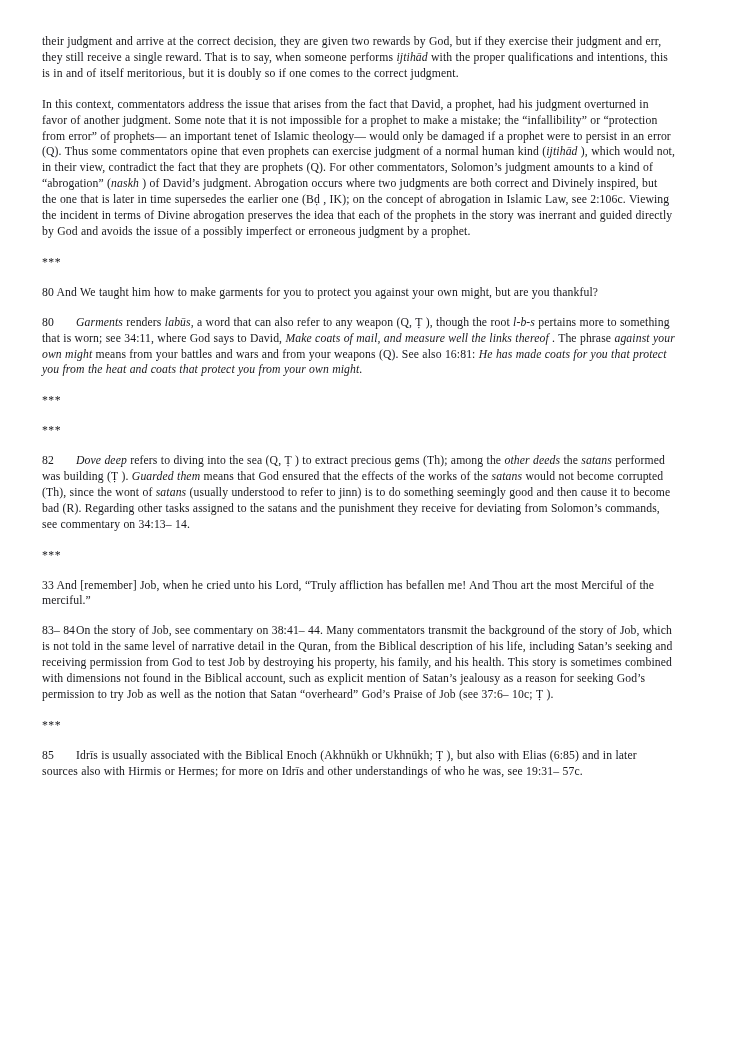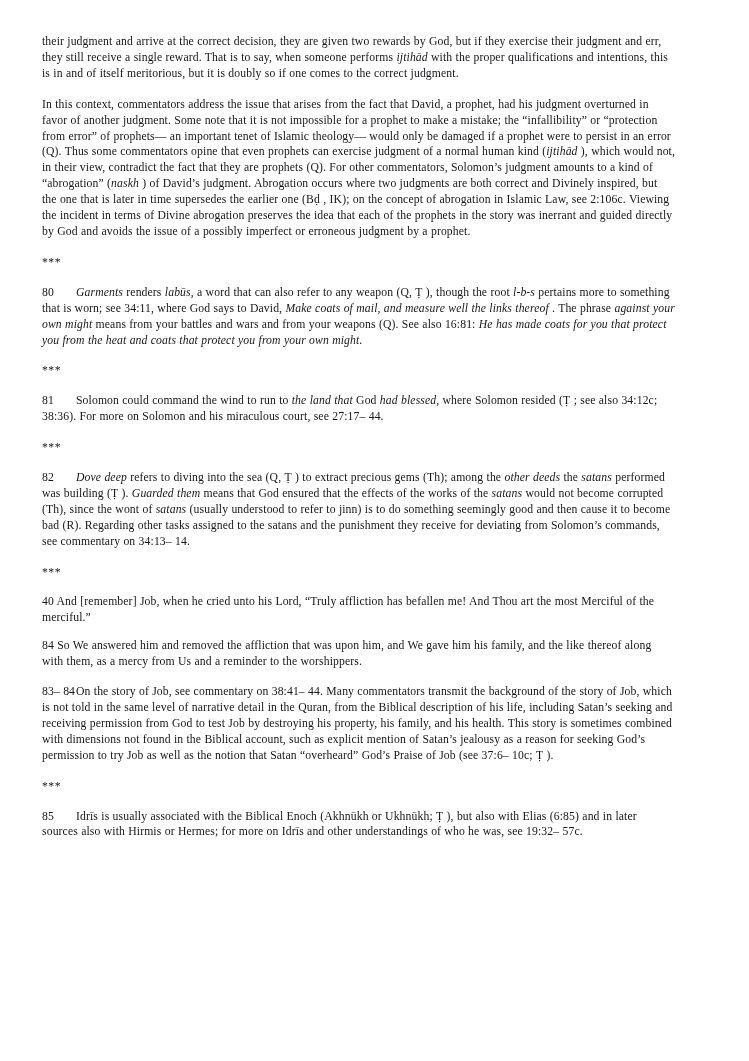--- a/index.html
+++ b/index.html
@@ -50,39 +50,38 @@
 <body>
 
 <div id="page">
 
   <p class="block">their judgment and arrive at the correct decision, they are given two rewards by God, but if they exercise their judgment and err, they still receive a single reward. That is to say, when someone performs <i>ijtihād</i> with the proper qualifications and intentions, this is in and of itself meritorious, but it is doubly so if one comes to the correct judgment.</p>
 
   <p class="block">In this context, commentators address the issue that arises from the fact that David, a prophet, had his judgment overturned in favor of another judgment. Some note that it is not impossible for a prophet to make a mistake; the “infallibility” or “protection from error” of prophets— an important tenet of Islamic theology— would only be damaged if a prophet were to persist in an error (Q). Thus some commentators opine that even prophets can exercise judgment of a normal human kind (<i>ijtihād</i> ), which would not, in their view, contradict the fact that they are prophets (Q). For other commentators, Solomon’s judgment amounts to a kind of “abrogation” (<i>naskh</i> ) of David’s judgment. Abrogation occurs where two judgments are both correct and Divinely inspired, but the one that is later in time supersedes the earlier one (B<span class="nowrap">ḍ</span> , IK); on the concept of abrogation in Islamic Law, see 2:106c. Viewing the incident in terms of Divine abrogation preserves the idea that each of the prophets in the story was inerrant and guided directly by God and avoids the issue of a possibly imperfect or erroneous judgment by a prophet.</p>
 
   <div class="sep">***</div>
 
+  <p class="block verse"><span>80</span> <span>And We taught him how to make garments for you to protect you against your own might, but are you thankful?</span></p>
 
   <p class="block"><span class="cnum">80</span><i>Garments</i> renders <i>labūs,</i> a word that can also refer to any weapon (Q, Ṭ ), though the root <i>l-b-s</i> pertains more to something that is worn; see 34:11, where God says to David, <i>Make coats of mail, and measure well the links thereof</i> . The phrase <i>against your own might</i> means from your battles and wars and from your weapons (Q). See also 16:81: <i>He has made coats for you that protect you from the heat and coats that protect you from your own might.</i></p>
 
   <div class="sep">***</div>
 
 
-  <p class="block"><span class="cnum">81</span>Solomon could command the wind to run to <i>the land that</i> God <i>had blessed,</i> where Solomon resided (Ṭ ; see also 34:12c; 38:36). For more on Solomon and his miraculous court, see 27:17– 44.</p>
 
   <div class="sep">***</div>
 
 
   <p class="block"><span class="cnum">82</span><i>Dove deep</i> refers to diving into the sea (Q, Ṭ ) to extract precious gems (Th); among the <i>other deeds</i> the <i>satans</i> performed was building (Ṭ ). <i>Guarded them</i> means that God ensured that the effects of the works of the <i>satans</i> would not become corrupted (Th), since the wont of <i>satans</i> (usually understood to refer to jinn) is to do something seemingly good and then cause it to become bad (R). Regarding other tasks assigned to the satans and the punishment they receive for deviating from Solomon’s commands, see commentary on 34:13– 14.</p>
 
   <div class="sep">***</div>
 
-  <p class="block verse"><span>40</span> <span>And [remember] Job, when he cried unto his Lord, “Truly affliction has befallen me! And Thou art the most Merciful of the merciful.”</span></p>
+  <p class="block verse"><span>33</span> <span>And [remember] Job, when he cried unto his Lord, “Truly affliction has befallen me! And Thou art the most Merciful of the merciful.”</span></p>
 
-  <p class="block verse"><span>84</span> <span>So We answered him and removed the affliction that was upon him, and We gave him his family, and the like thereof along with them, as a mercy from Us and a reminder to the worshippers.</span></p>
 
   <p class="block"><span class="cnum">83– 84</span><span>On the story of Job, see commentary on 38:41– 44. Many commentators transmit the background of the story of Job, which is not told in the same level of narrative detail in the Quran, from the Biblical description of his life, including Satan’s seeking and receiving permission from God to test Job by destroying his property, his family, and his health. This story is sometimes combined with dimensions not found in the Biblical account, such as explicit mention of Satan’s jealousy as a reason for seeking God’s permission to try Job as well as the notion that Satan “overheard” God’s Praise of Job (see 37:6– 10c; Ṭ ).</span></p>
 
   <div class="sep">***</div>
 
 
-  <p class="block"><span class="cnum">85</span><span>Idrīs is usually associated with the Biblical Enoch (Akhnūkh or Ukhnūkh; Ṭ ), but also with Elias (6:85) and in later sources also with Hirmis or Hermes; for more on Idrīs and other understandings of who he was, see 19:32– 57c.</span></p>
+  <p class="block"><span class="cnum">85</span><span>Idrīs is usually associated with the Biblical Enoch (Akhnūkh or Ukhnūkh; Ṭ ), but also with Elias (6:85) and in later sources also with Hirmis or Hermes; for more on Idrīs and other understandings of who he was, see 19:31– 57c.</span></p>
 
 </div>
 
 </body></html>

